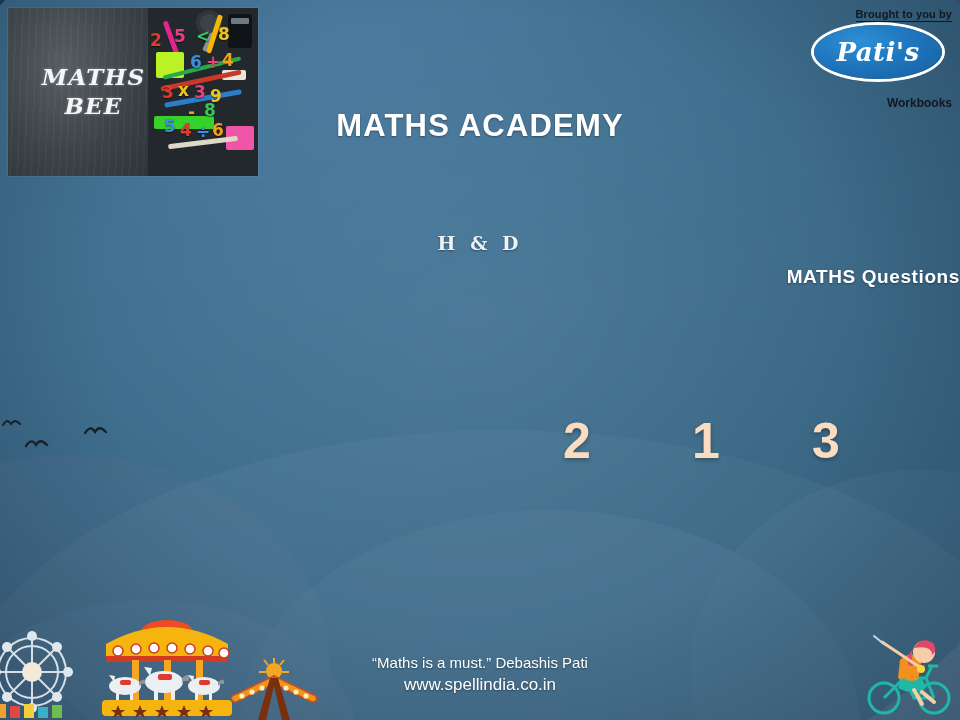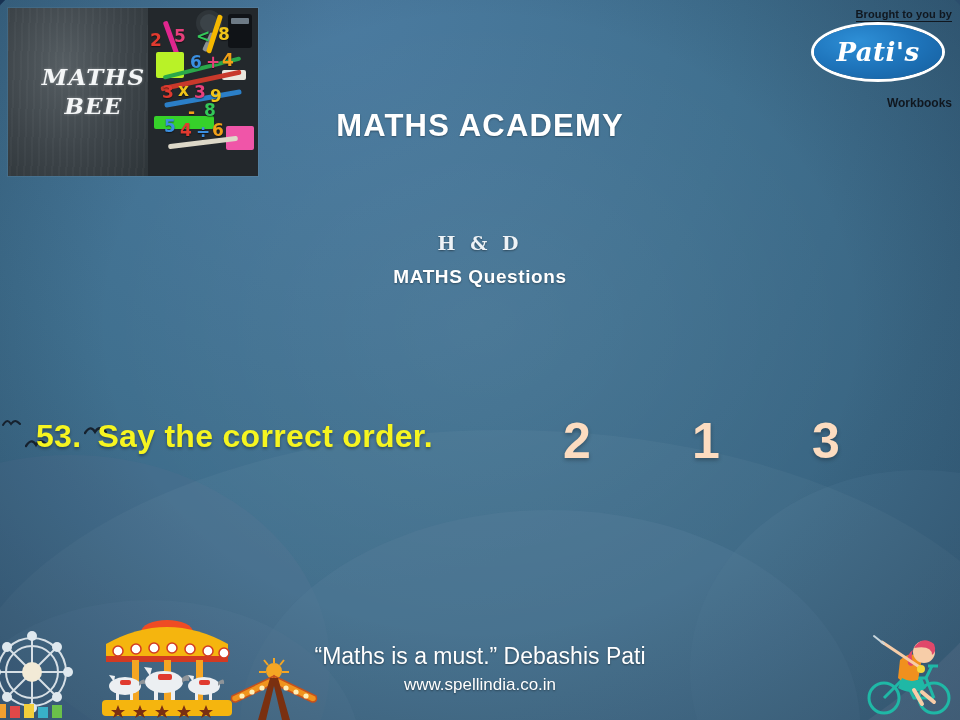--- a/index.html
+++ b/index.html
@@ -141,21 +141,21 @@
     position:absolute; left:0; right:0; top:232px;
     text-align:center;
     color:#eef3f7;
     font-family:"DejaVu Serif", serif;
     font-size:19px; font-weight:700;
     letter-spacing:4px;
     text-shadow:0 1px 2px rgba(0,0,0,0.4);
   }
   #subtitle-main {
     position:absolute; left:0; right:0; top:266px;
-    text-align:center;
+    text-align:right;
     color:#ffffff;
     font-size:19px; font-weight:700;
     letter-spacing:.6px;
     text-shadow:0 1px 2px rgba(0,0,0,0.35);
   }
   
   #question-row {
     position:absolute; left:0; right:0; top:412px;
     height:62px;
   }
@@ -181,21 +181,21 @@
   
   .bird { position:absolute; pointer-events:none; }
   
   #footer {
     position:absolute; left:0; right:0; bottom:22px;
     text-align:center;
     color:#ffffff;
     line-height:1.45;
     text-shadow:0 1px 2px rgba(0,0,0,0.4);
   }
-  #footer .l1 { font-size:23px;text-align:center; }
+  #footer .l1 { font-size:15px;text-align:center; }
   #footer .l2 { font-size:17px; }
   
   .art { position:absolute; pointer-events:none; }
   #ferris { left:-6px; bottom:0; width:86px; height:100px; }
   #carousel { left:92px; bottom:0; width:150px; height:108px; }
   #swing { left:228px; bottom:0; width:92px; height:62px; }
   #cyclist { right:4px; bottom:2px; width:92px; height:84px; }
 </style>
 </head>
 <body>
@@ -268,23 +268,20 @@
     <path d="M1 7 C4 2, 6 2, 9 6 C12 2, 14 2, 18 6" stroke="#16212e" stroke-width="2" fill="none" stroke-linecap="round"></path>
   </svg>
   <svg class="bird" style="left:25px;top:437px;" width="24" height="14" viewBox="0 0 24 14">
     <path d="M1 9 C5 3, 8 3, 11 8 C14 3, 17 3, 22 8" stroke="#16212e" stroke-width="2.4" fill="none" stroke-linecap="round"></path>
   </svg>
   <svg class="bird" style="left:84px;top:424px;" width="24" height="14" viewBox="0 0 24 14">
     <path d="M1 9 C5 3, 8 3, 11 8 C14 3, 17 3, 22 8" stroke="#16212e" stroke-width="2.4" fill="none" stroke-linecap="round"></path>
   </svg>
 
   <div id="question-row">
-    <div id="question-text">
-      <span class="qnum">53.</span><span>Say the correct order.</span>
-    </div>
     <div class="answers">
       <span class="ans ans-0">2</span>
       <span class="ans ans-1">1</span>
       <span class="ans ans-2">3</span>
     </div>
   </div>
 
   <svg class="art" id="ferris" viewBox="0 0 86 100">
     <g stroke="#e8eef2" stroke-width="2" fill="none" opacity=".9">
       <circle cx="38" cy="52" r="34"></circle>

